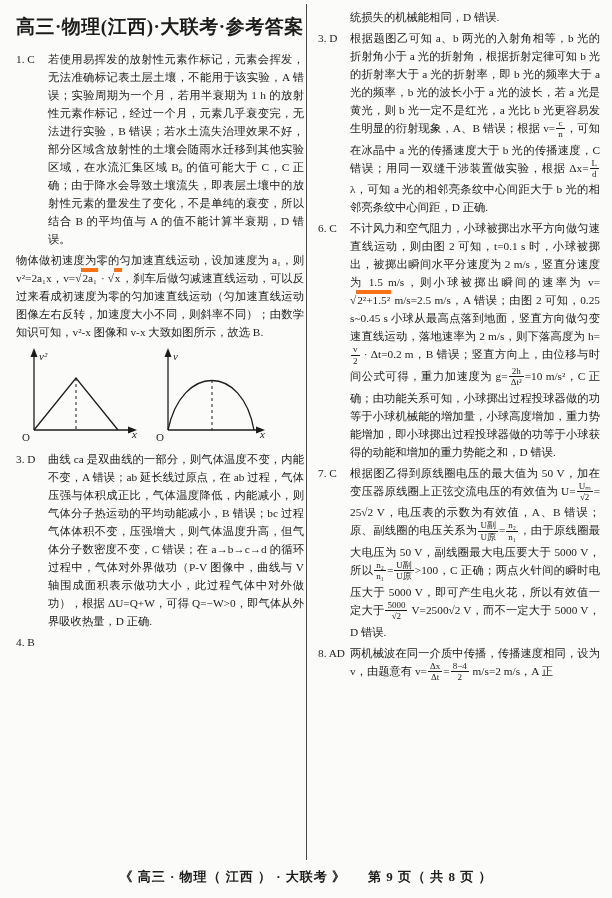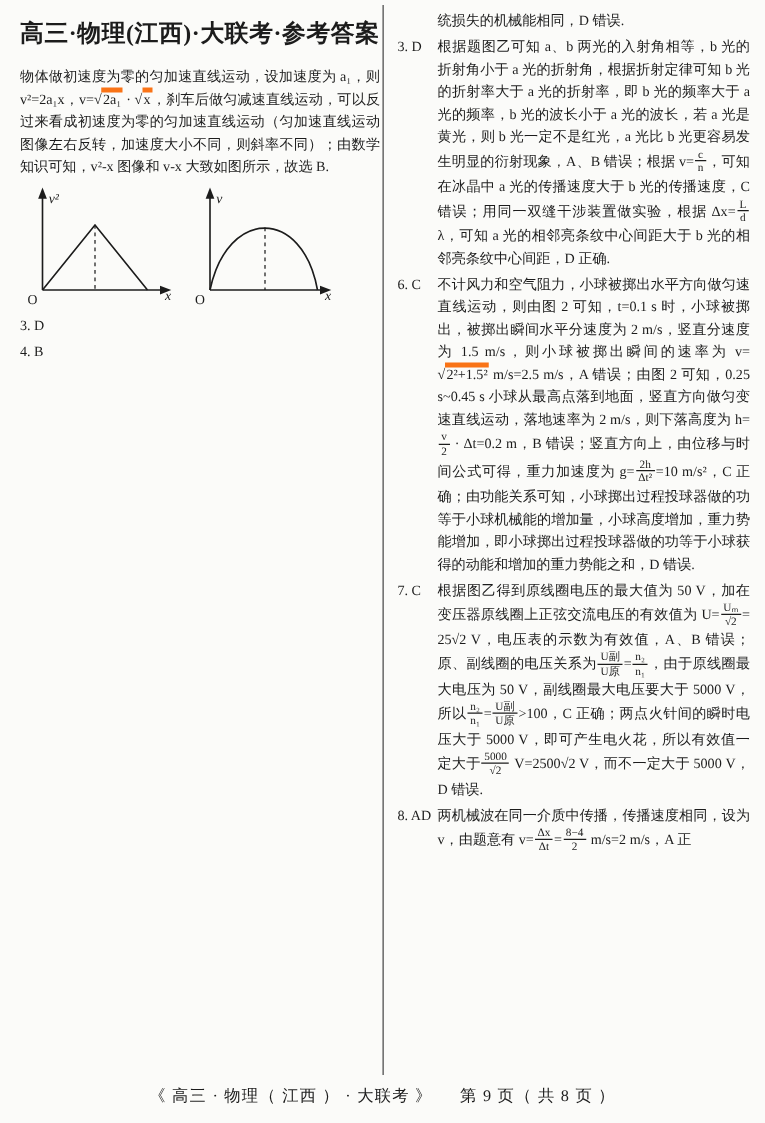--- a/index.html
+++ b/index.html
@@ -30,35 +30,37 @@
     position:relative;top:-1px;
   }
   .frac .num{border-bottom:1px solid #1c1c1c;padding:0 2px;}
   .frac .den{padding:0 2px;}
   .sqrt{white-space:nowrap;}
   .sqrt .rad{border-top:4px solid #f97316;padding:0 1px;}
   .figure{margin:5px 0 3px 2px;text-align:center;}
   .figure svg{display:block;}
   .footer{
     position:absolute;left:0;bottom:12px;width:612px;text-align:center;
-    font-size:13px;letter-spacing:1px;white-space:nowrap;
+    font-size:13px;letter-spacing:1px;white-space:nowrap;font-weight:bold;
   }
   .footer .sep{display:inline-block;width:22px;}
 </style>
 </head>
 <body>
 
 <div class="page">
 
   <div class="divider"></div>
 
   <div class="col col-left">
     <div class="doc-title">高三·物理(江西)·大联考·参考答案</div>
 
     <div class="question">
+      <div class="qnum">1. C</div>
+      <div class="qtext">若使用易挥发的放射性元素作标记，元素会挥发，无法准确标记表土层土壤，不能用于该实验，A 错误；实验周期为一个月，若用半衰期为 1 h 的放射性元素作标记，经过一个月，元素几乎衰变完，无法进行实验，B 错误；若水土流失治理效果不好，部分区域含放射性的土壤会随雨水迁移到其他实验区域，在水流汇集区域 B₀ 的值可能大于 C，C 正确；由于降水会导致土壤流失，即表层土壤中的放射性元素的量发生了变化，不是单纯的衰变，所以结合 B 的平均值与 A 的值不能计算半衰期，D 错误。</div>
     </div>
 
     <div class="question">
       <div>
         <div class="qtext">物体做初速度为零的匀加速直线运动，设加速度为 a₁，则 v²=2a₁x，v=<span class="sqrt">√<span class="rad">2a₁</span></span> · <span class="sqrt">√<span class="rad">x</span></span>，刹车后做匀减速直线运动，可以反过来看成初速度为零的匀加速直线运动（匀加速直线运动图像左右反转，加速度大小不同，则斜率不同）；由数学知识可知，v²-x 图像和 v-x 大致如图所示，故选 B.</div>
         <div class="figure">
           <svg width="252" height="98" viewBox="0 0 252 98">
 
             <g stroke="#1c1c1c" stroke-width="1.3" fill="none">
               <line x1="16" y1="84" x2="16" y2="8"></line>
@@ -91,20 +93,21 @@
               <text x="242" y="92">x</text>
               <text x="138" y="95" font-style="normal">O</text>
             </g>
           </svg>
         </div>
       </div>
     </div>
 
     <div class="question">
       <div class="qnum">3. D</div>
+      <div class="qtext">曲线 ca 是双曲线的一部分，则气体温度不变，内能不变，A 错误；ab 延长线过原点，在 ab 过程，气体压强与体积成正比，气体温度降低，内能减小，则气体分子热运动的平均动能减小，B 错误；bc 过程气体体积不变，压强增大，则气体温度升高，但气体分子数密度不变，C 错误；在 a→b→c→d 的循环过程中，气体对外界做功（P-V 图像中，曲线与 V 轴围成面积表示做功大小，此过程气体中对外做功），根据 ΔU=Q+W，可得 Q=−W&gt;0，即气体从外界吸收热量，D 正确.</div>
     </div>
 
     <div class="question">
       <div class="qnum">4. B</div>
     </div>
   </div>
 
   <div class="col col-right">
     <div class="question">
       <div class="qnum"></div>

